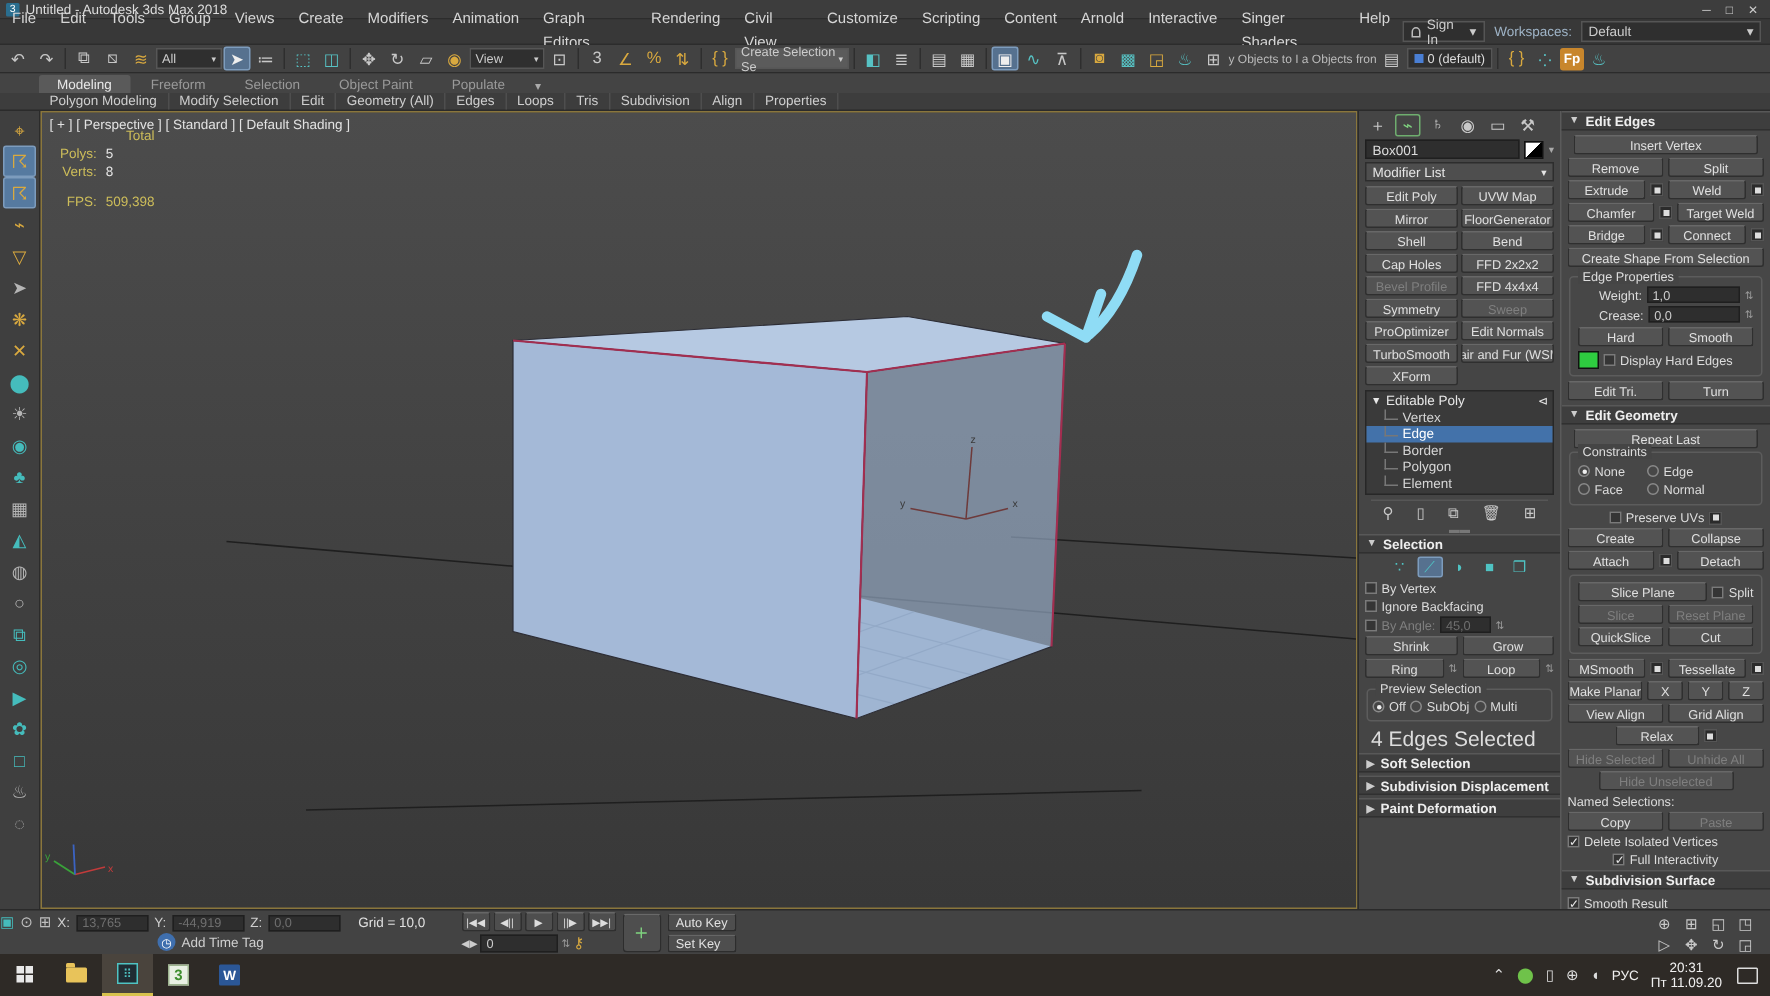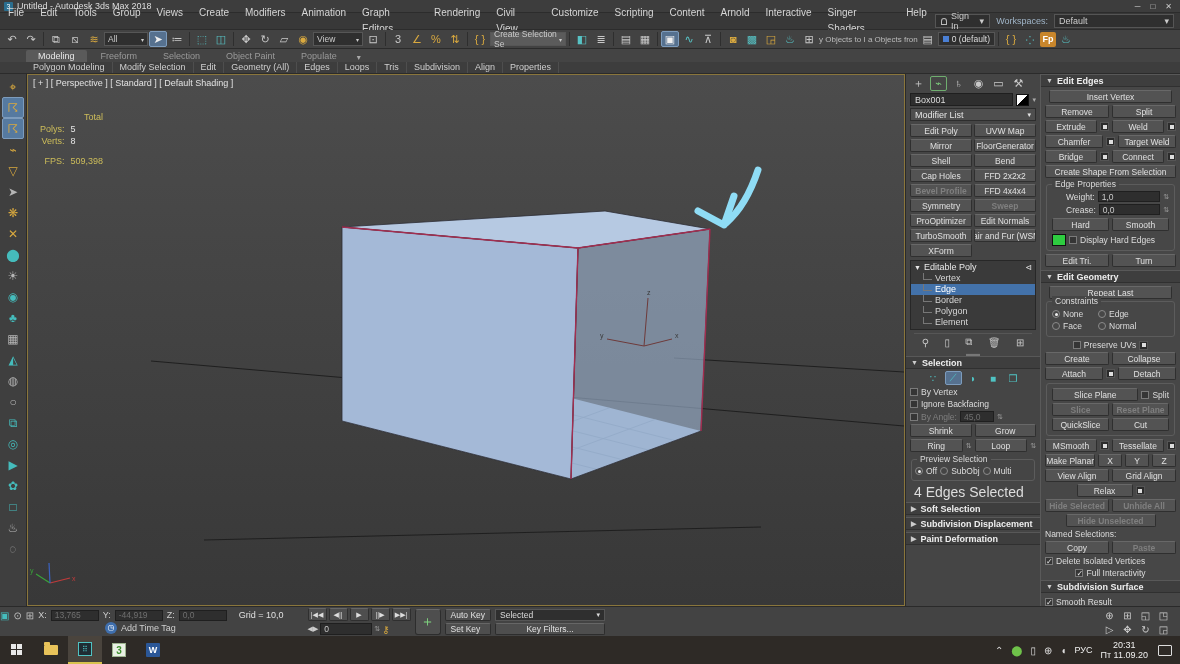--- a/index.html
+++ b/index.html
@@ -64,32 +64,32 @@
   .lb-ico { width:22px; height:21px; display:flex; align-items:center; justify-content:center;
     font-size:12px; color:#b5b5b5; border-radius:2px;}
   .lb-ico.teal { color:#45bcbc; }
   .lb-ico.gold { color:#d9a93f; }
   .lb-ico.selbg { background:#567aa0; border:1px solid #7d9cbd;}
 
   
   .viewport { position:absolute; left:27px; top:74px; width:878px; height:532px;
     background:linear-gradient(#4c4c4c, #383838); border:1px solid #8a763c; }
   .vp-label { position:absolute; left:5px; top:3px; font-size:9px; color:#e2e2e2;}
-  .vp-stats { position:absolute; left:10px; top:35px; font-size:9px; line-height:10px;}
+  .vp-stats { position:absolute; left:10px; top:8px; font-size:9px; line-height:10px;}
   .vp-stats table td { padding:0 4px 0 0; }
   .stat-lab { color:#cdbd5a; text-align:right; }
   .stat-val { color:#e6e6e6; }
   .stat-fps { color:#cdbd5a; }
   .vp-svg { position:absolute; left:0; top:0; }
 
   
   .btn { background:#535353; border:1px solid #2f2f2f; border-top-color:#686868; border-radius:2px;
     height:13px; display:flex; align-items:center; justify-content:center; font-size:8.5px;
     color:#e0e0e0; white-space:nowrap; overflow:hidden; flex:1;}
-  .btn.dis { color:#7f7f7f;font-weight:bold; }
+  .btn.dis { color:#7f7f7f; }
   .sbox { width:9px; height:9px; background:#2b2b2b; border:1px solid #555; flex:0 0 auto;
     display:flex; align-items:center; justify-content:center;}
   .sbox::after { content:""; width:4px; height:4px; background:#ddd; }
   .row { display:flex; gap:3px; align-items:center; margin:2px 4px; }
   .ro-head { height:13px; background:#3e3e3e; border-top:1px solid #585858; border-bottom:1px solid #303030;
     display:flex; align-items:center; gap:4px; padding:0 5px; font-size:9px; font-weight:bold; color:#eee;}
   .ro-car { font-size:7px; color:#ccc; }
   .grp { border:1px solid #5c5c5c; border-radius:3px; margin:3px 5px; padding:3px 3px 3px;
     position:relative; }
   .grp-lab { position:absolute; top:-6px; left:5px; background:#454545; padding:0 3px; font-size:8.5px; color:#ddd;}
@@ -769,27 +769,20 @@
         <span class="framebox">0</span>
         <span class="spin">⇅</span>
         <span style="color:#d8a93f;font-size:10px">⚷</span>
       </div>
     </div>
     <div class="bigkey">＋</div>
     <div class="keycol">
       <div class="kb">Auto Key</div>
       <div class="kb">Set Key</div>
     </div>
-    <div class="keycol" style="margin-left:4px">
-      <div class="sel-dd">
-        <span>Selected</span>
-        <span style="font-size:7px">▾</span>
-      </div>
-      <div class="kb" style="justify-content:center">Key Filters...</div>
-    </div>
     <div class="navgrid" id="nav-icons">
         <div class="nav-ico">⊕</div>
         <div class="nav-ico">⊞</div>
         <div class="nav-ico">◱</div>
         <div class="nav-ico">◳</div>
         <div class="nav-ico">▷</div>
         <div class="nav-ico">✥</div>
         <div class="nav-ico">↻</div>
         <div class="nav-ico">◲</div>
       </div>

